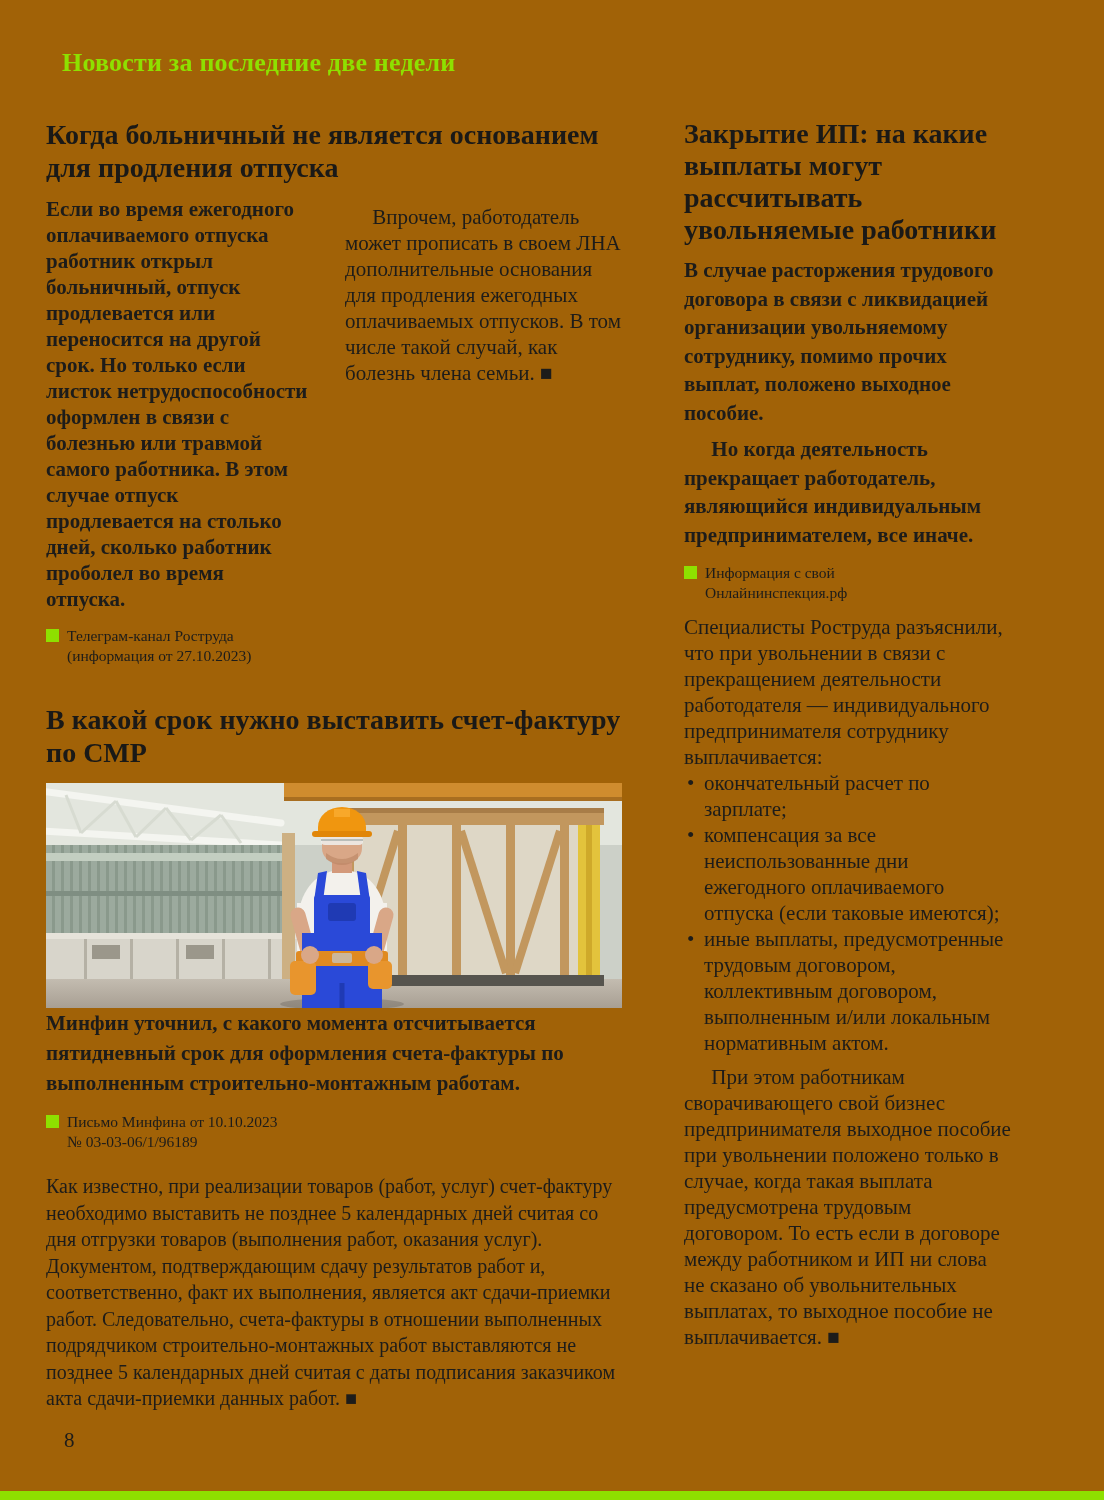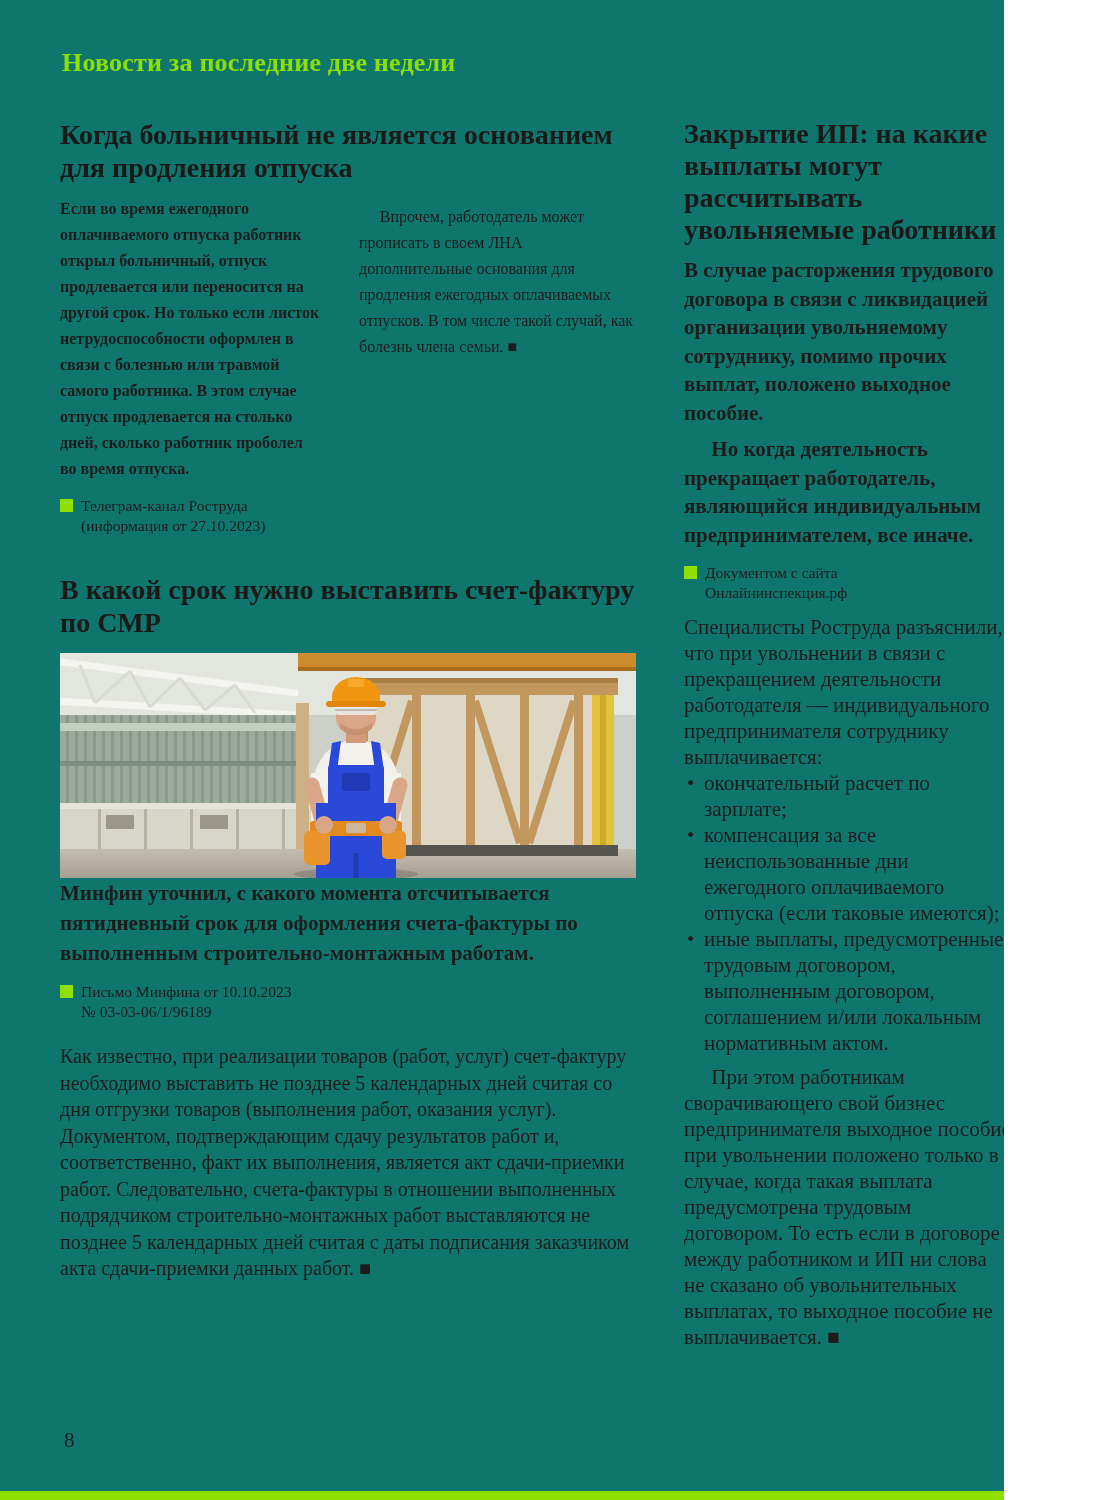--- a/index.html
+++ b/index.html
@@ -1,46 +1,46 @@
 <!DOCTYPE html>
 <html><head>
 <meta charset="utf-8">
 <style>
   html, body { margin: 0; padding: 0; background: #ffffff; }
   body { font-family: "Liberation Serif", "DejaVu Serif", serif; color: #1d1c1a; }
   .page {
     position: relative;
-    width: 1004px;
+    width: 1104px;
     height: 1500px;
-    background: #0f766e;
+    background: #a16207;
     overflow: hidden;
   }
   .kicker {
     position: absolute;
     left: 62px; top: 48px;
     font-size: 26px;
     font-weight: 700;
     color: #8ee000;
     letter-spacing: 0.2px;
   }
   
-  .main-col { position: absolute; left: 60px; top: 118px; width: 576px; }
+  .main-col { position: absolute; left: 46px; top: 118px; width: 576px; }
   .side-col { position: absolute; left: 684px; top: 118px; width: 327px; }
 
   h1 {
     margin: 0;
     font-size: 28px;
     line-height: 33px;
     font-weight: 700;
     color: #1a1917;
   }
   .two-cols { display: flex; gap: 37px; margin-top: 12px; }
   .col-a { width: 262px; }
   .col-b { width: 277px; }
-  .body-text { font-size: 16px; line-height: 26px; }
+  .body-text { font-size: 21px; line-height: 26px; }
   .bold { font-weight: 700; }
   p { margin: 0; }
   .indent { text-indent: 1.3em; margin-top: 8px; }
 
   .source {
     position: relative;
     margin-top: 14px;
     padding-left: 21px;
     font-size: 15.5px;
     line-height: 19.5px;
@@ -252,29 +252,29 @@
     <div>
       <h1>Закрытие ИП: на какие выплаты могут рассчитывать увольняемые работники</h1>
 
       <div class="side-lead">
         <p>В случае расторжения трудового договора в связи с ликвидацией организации увольняемому сотруднику, помимо прочих выплат, положено выходное пособие.</p>
         <p class="indent">Но когда деятельность прекращает работодатель, являющийся индивидуальным предпринимателем, все иначе.</p>
       </div>
 
       <div class="source">
         <span class="sq"></span>
-        <span>Документом с сайта</span><br>
+        <span>Информация с свой</span><br>
         <span>Онлайнинспекция.рф</span>
       </div>
 
       <div class="side-body side-body-block">
         <p>Специалисты Роструда разъяснили, что при увольнении в связи с прекращением деятельности работодателя — индивидуального предпринимателя сотруднику выплачивается:</p>
         <div class="bullet-item">окончательный расчет по зарплате;</div>
         <div class="bullet-item">компенсация за все неиспользованные дни ежегодного оплачиваемого отпуска (если таковые имеются);</div>
-        <div class="bullet-item">иные выплаты, предусмотренные трудовым договором, выполненным договором, соглашением и/или локальным нормативным актом.</div>
+        <div class="bullet-item">иные выплаты, предусмотренные трудовым договором, коллективным договором, выполненным и/или локальным нормативным актом.</div>
         <p class="indent">При этом работникам сворачивающего свой бизнес предпринимателя выходное пособие при увольнении положено только в случае, когда такая выплата предусмотрена трудовым договором. То есть если в договоре между работником и ИП ни слова не сказано об увольнительных выплатах, то выходное пособие не выплачивается. ■</p>
       </div>
     </div>
   </div>
 
   <div class="page-number">8</div>
   <div class="footer-bar"></div>
 </div>
 
 </body></html>

